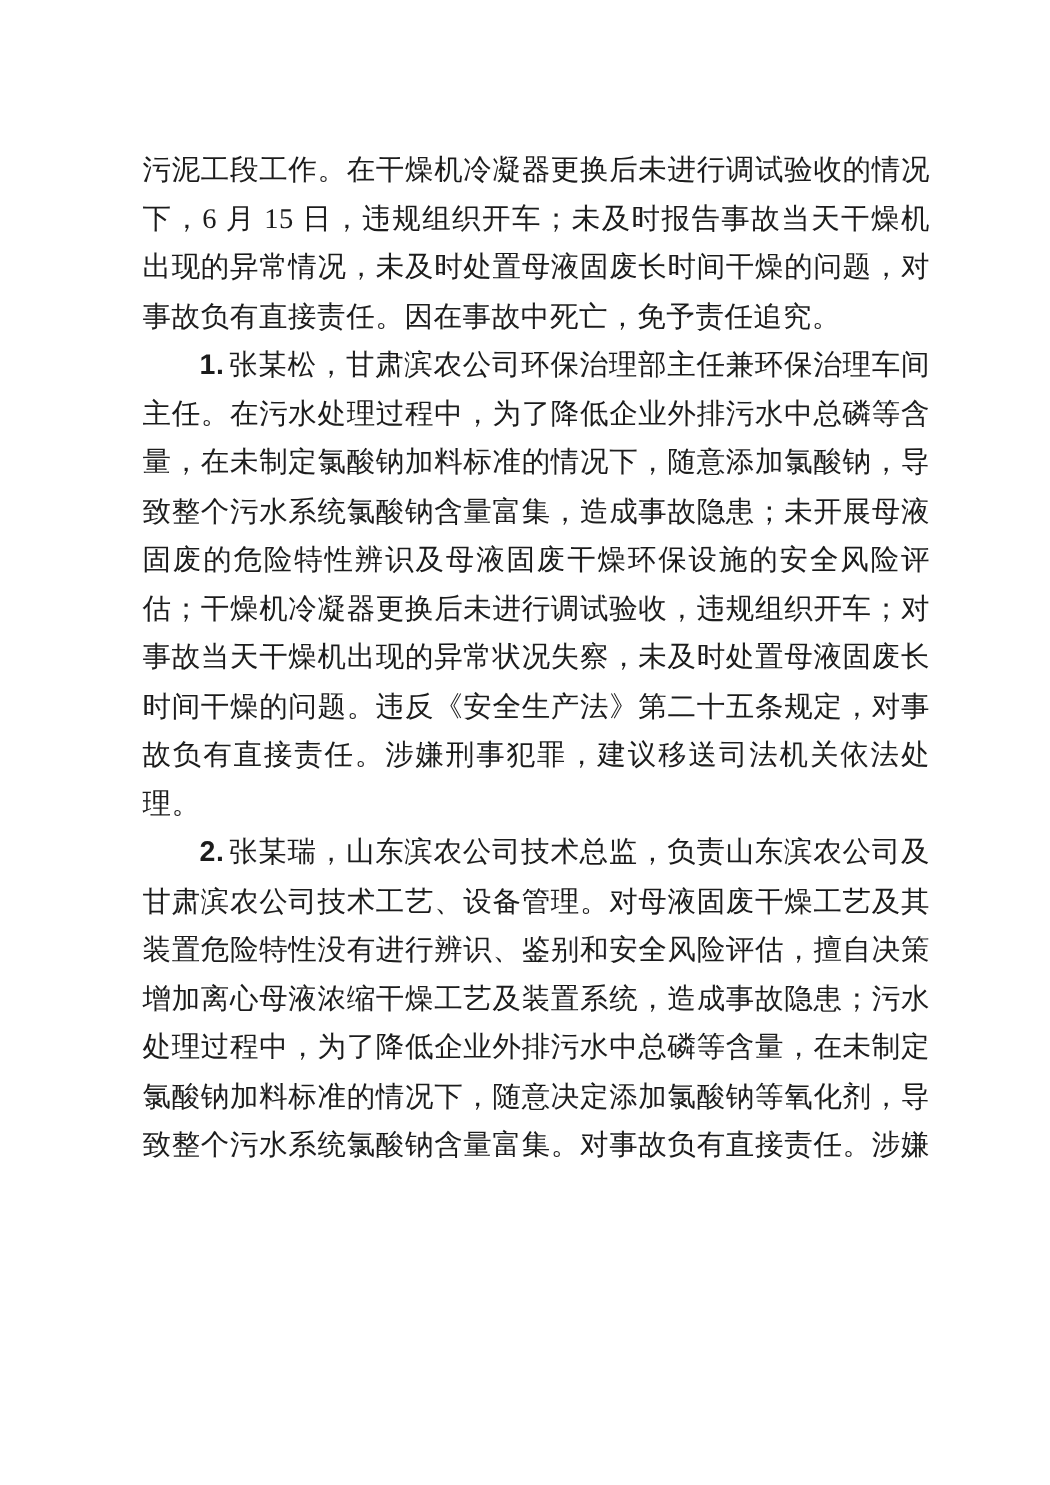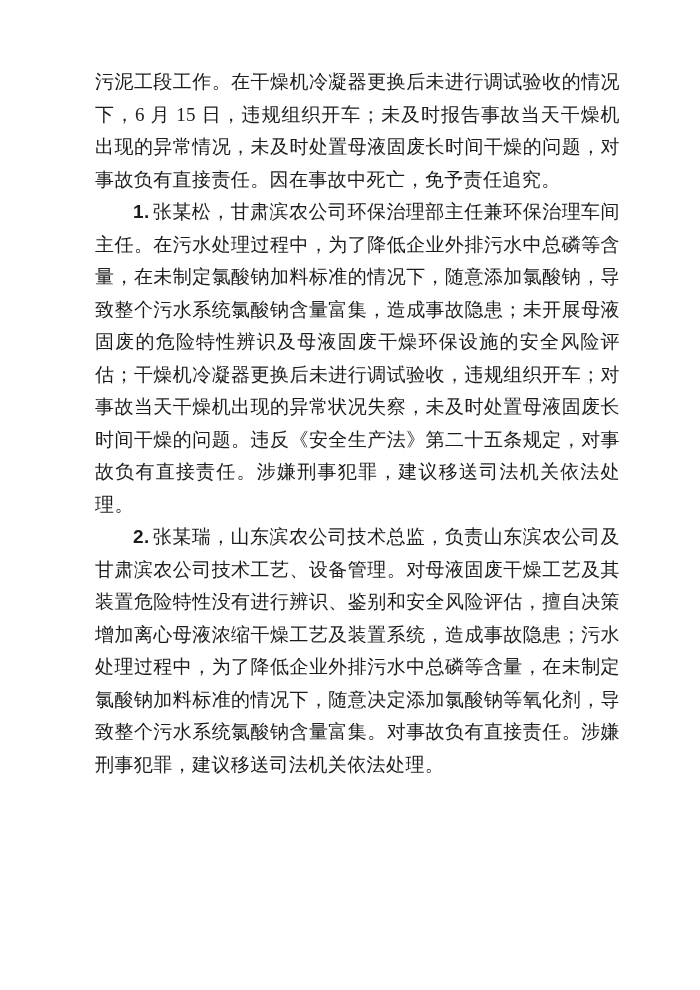--- a/index.html
+++ b/index.html
@@ -12,21 +12,21 @@
     height: 990px;
     font-family: "Liberation Serif", "DejaVu Serif", serif;
     color: #1c1c1c;
   }
   .page {
     position: relative;
     width: 700px;
     height: 777px;
     background: #ffffff;
     box-sizing: border-box;
-    padding: 66px 80px 0 95px;
+    padding: 98px 80px 0 95px;
     overflow: hidden;
   }
   .body-text {
     font-size: 19px;
     line-height: 32.5px;
     text-align: justify;
     text-justify: inter-ideograph;
     letter-spacing: 0.4px;
   }
   .body-text p {

